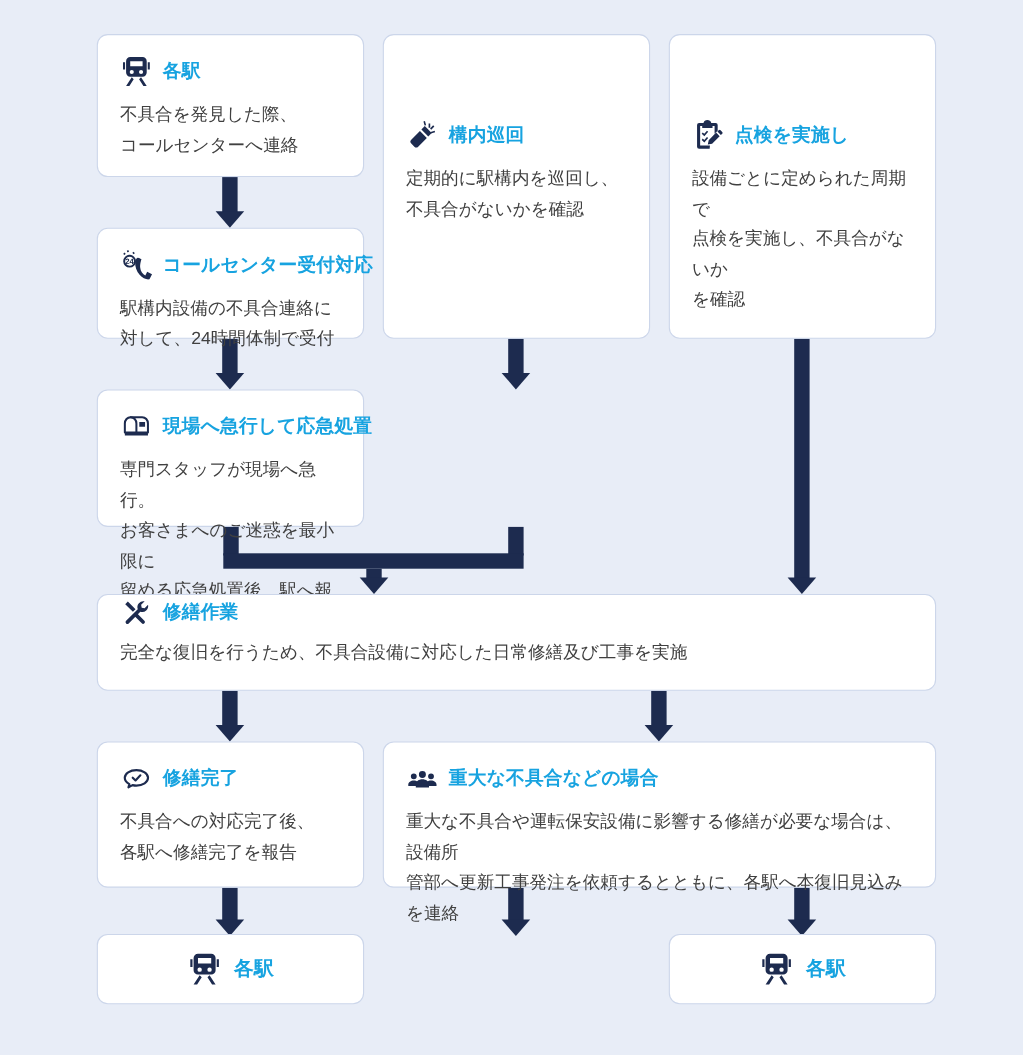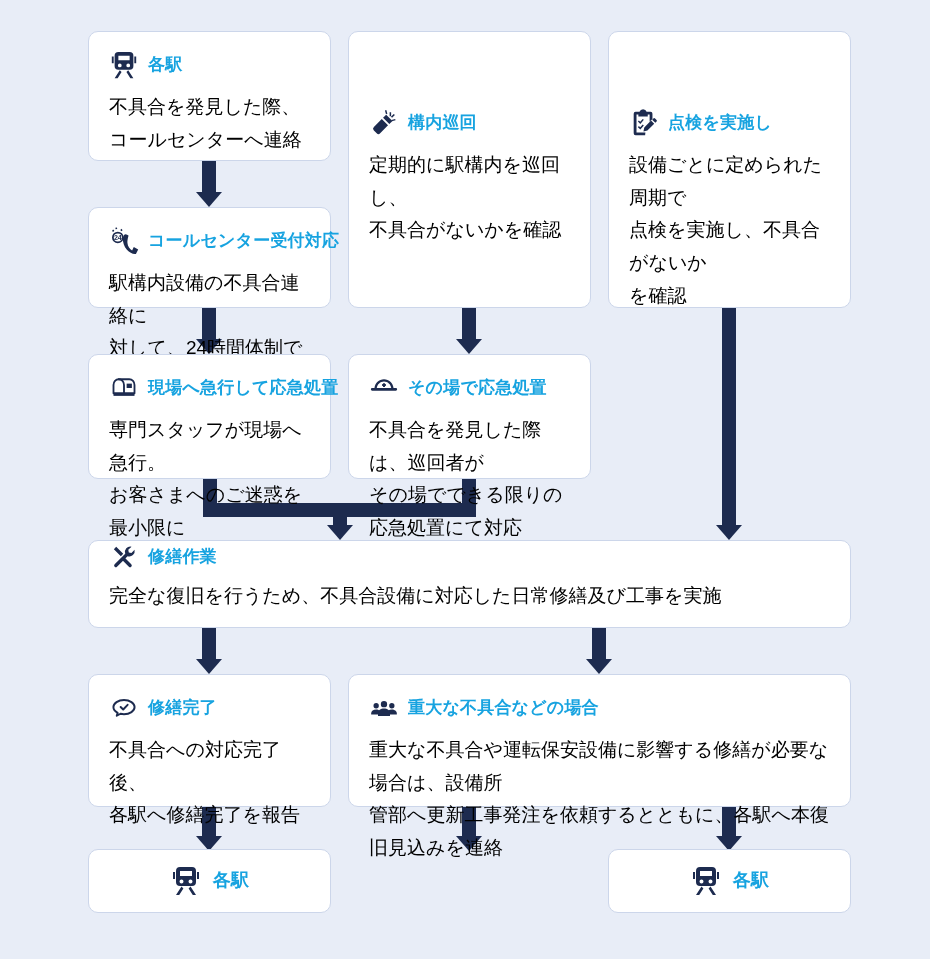--- a/index.html
+++ b/index.html
@@ -48,22 +48,22 @@
   .title {
     color: #17a3e0;
     font-size: 17px;
     font-weight: bold;
     letter-spacing: .2px;
     line-height: 1.2;
     white-space: nowrap;
   }
   .title.small { font-size: 17px; }
   .body {
-    color: #000000;
-    font-size: 19px;
+    color: #404040;
+    font-size: 16px;
     line-height: 1.72;
     margin-top: 11px;
     white-space: pre-line;
   }
   .terminal .card-inner {
     padding: 0;
     height: 100%;
     display: flex;
     align-items: center;
     justify-content: center;
@@ -240,38 +240,20 @@
           </svg>
         </span>
         <span class="title small">現場へ急行して応急処置</span>
       </div>
       <div class="body">専門スタッフが現場へ急行。
 お客さまへのご迷惑を最小限に
 留める応急処置後、駅へ報告</div>
     </div>
   </div>
 
-  <div class="card" style="left:348px; top:354px; width:243px; height:125px;">
-    <div class="card-inner">
-      <div class="card-head">
-        <span class="icon">
-          <svg viewBox="0 0 34 32" width="30" height="30" fill="currentColor">
-            <path d="M17 6c-5.6 0-10.2 4.4-10.8 10H3.6a1.5 1.5 0 0 0 0 3h26.8a1.5 1.5 0 0 0 0-3h-2.6C27.2 10.4 22.6 6 17 6zm0 2.6c4.2 0 7.6 3.2 8.2 7.4H8.8c.6-4.2 4-7.4 8.2-7.4z"></path>
-            <path d="M15.8 9.7h2.4v5.9h-2.4z" fill="#ffffff"></path>
-            <path d="M14 11.5h6v2.4h-6z" fill="#ffffff"></path>
-            <path d="M15.9 10.6h2.2v4.2h-2.2zM14.9 11.6h4.2v2.2h-4.2z"></path>
-          </svg>
-        </span>
-        <span class="title small">その場で応急処置</span>
-      </div>
-      <div class="body">不具合を発見した際は、巡回者が
-その場でできる限りの
-応急処置にて対応</div>
-    </div>
-  </div>
 
   <div class="merge" style="left:203px; top:479px; width:273px; height:61px;">
     <div class="leg" style="left:0;"></div>
     <div class="leg" style="right:0;"></div>
     <div class="hbar"></div>
     <div class="drop" style="height:10px;"></div>
     <div class="head"></div>
   </div>
 
   <div class="card" style="left:88px; top:540px; width:763px; height:88px;">

